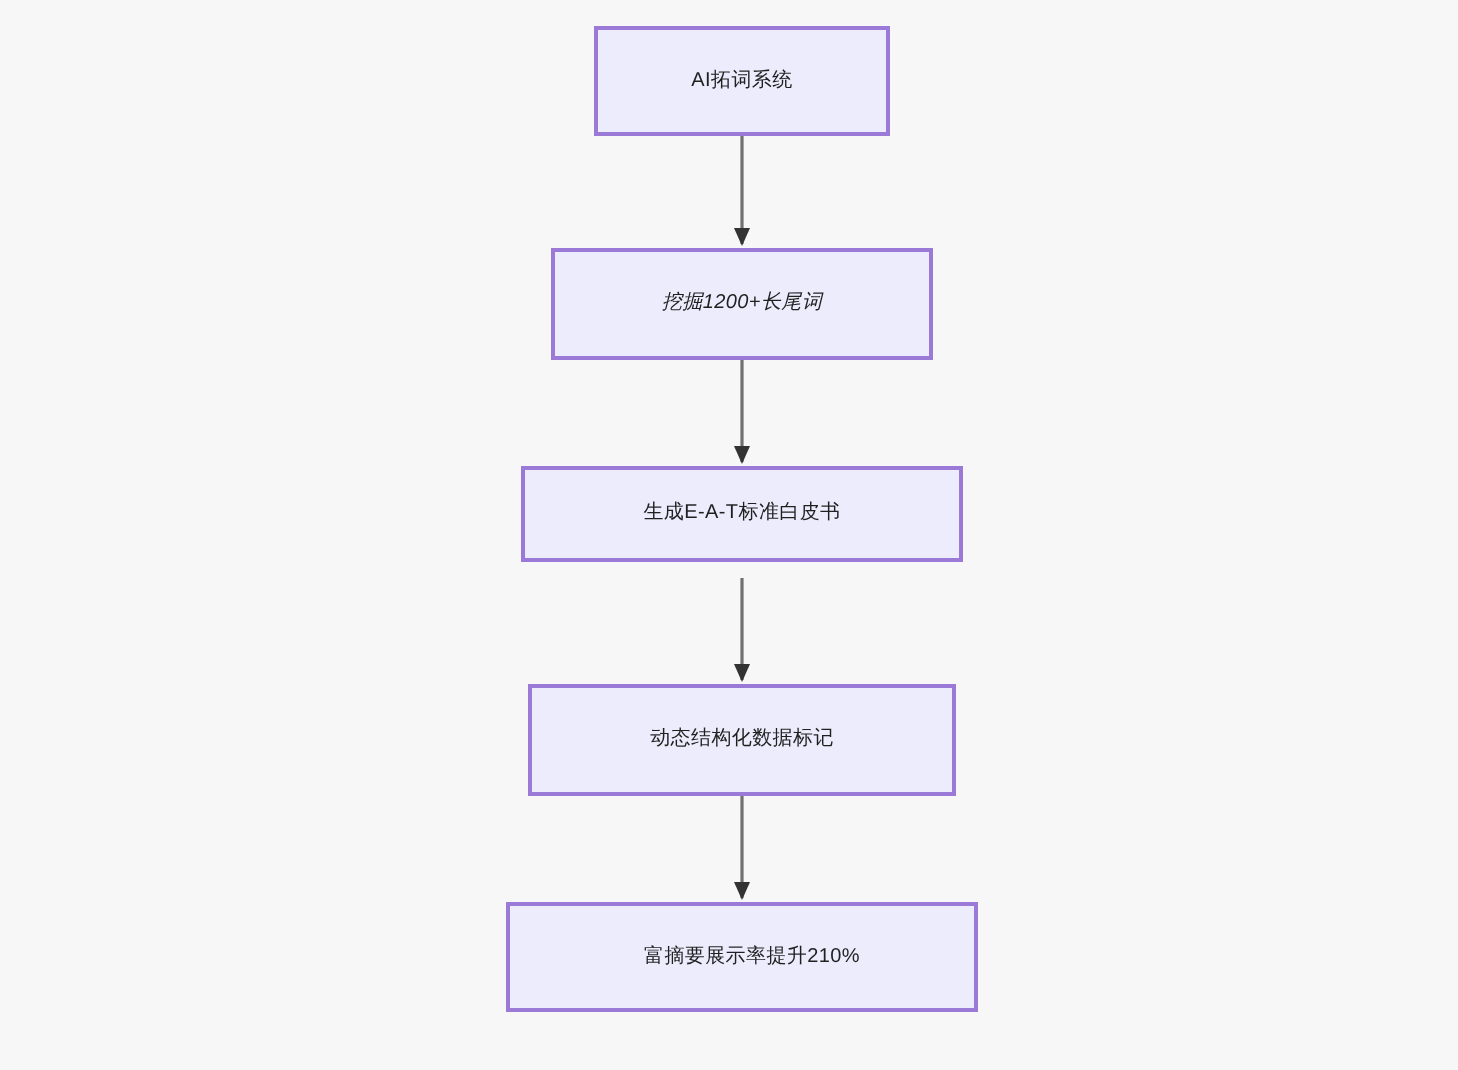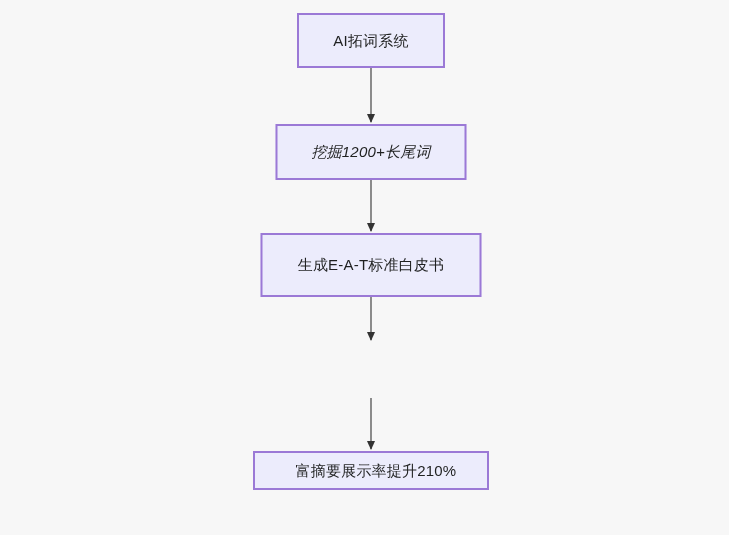--- a/index.html
+++ b/index.html
@@ -35,33 +35,33 @@
     background: #ececfc;
     border: 2px solid #9b79d6;
     display: flex;
     align-items: center;
     justify-content: center;
     transform: translateX(-50%);
   }
 
   .node-label {
     color: #1f2020;
-    font-size: 15px;
+    font-size: 10px;
     line-height: 1.2;
     letter-spacing: 0.2px;
     white-space: nowrap;
     text-align: center;
   }
 
   
   #node-0 { left: 371px; top: 13px;  width: 148px; height: 55px; }
   #node-1 { left: 371px; top: 124px; width: 191px; height: 56px; font-style: italic; }
-  #node-2 { left: 371px; top: 233px; width: 221px; height: 64px; align-items: center; }
+  #node-2 { left: 371px; top: 233px; width: 221px; height: 48px; align-items: center; }
   #node-3 { left: 371px; top: 342px; width: 214px; height: 56px; }
-  #node-4 { left: 371px; top: 451px; width: 236px; height: 39px; padding-left: 10px; }
+  #node-4 { left: 371px; top: 451px; width: 236px; height: 55px; padding-left: 10px; }
 </style>
 </head>
 <body>
 
 <div id="flowchart">
 
   <svg class="edge-layer" width="729" height="535" viewBox="0 0 729 535">
     <defs>
       <marker id="arrowhead" markerWidth="10" markerHeight="8" refX="8" refY="4" orient="auto" markerUnits="userSpaceOnUse">
         <path d="M 0 0 L 9 4 L 0 8 z" fill="#333333"></path>
@@ -79,18 +79,21 @@
   </div>
 
   <div class="node" id="node-1">
     <span class="node-label">挖掘1200+长尾词</span>
   </div>
 
   <div class="node" id="node-2">
     <span class="node-label">生成E-A-T标准白皮书</span>
   </div>
 
+  <div class="node" id="node-3">
+    <span class="node-label">动态结构化数据标记</span>
+  </div>
 
   <div class="node" id="node-4">
     <span class="node-label">富摘要展示率提升210%</span>
   </div>
 
 </div>
 
 </body></html>

